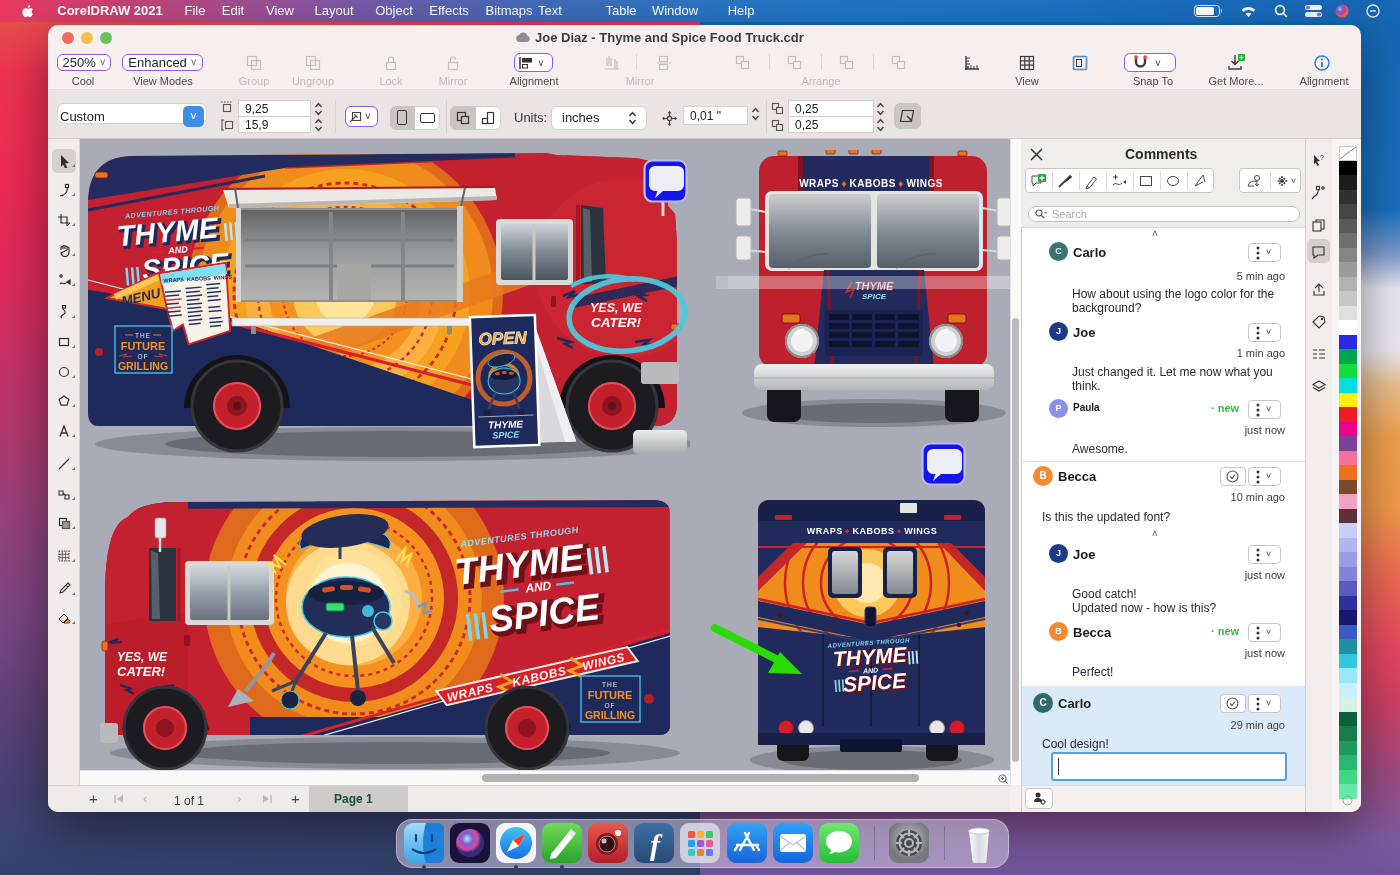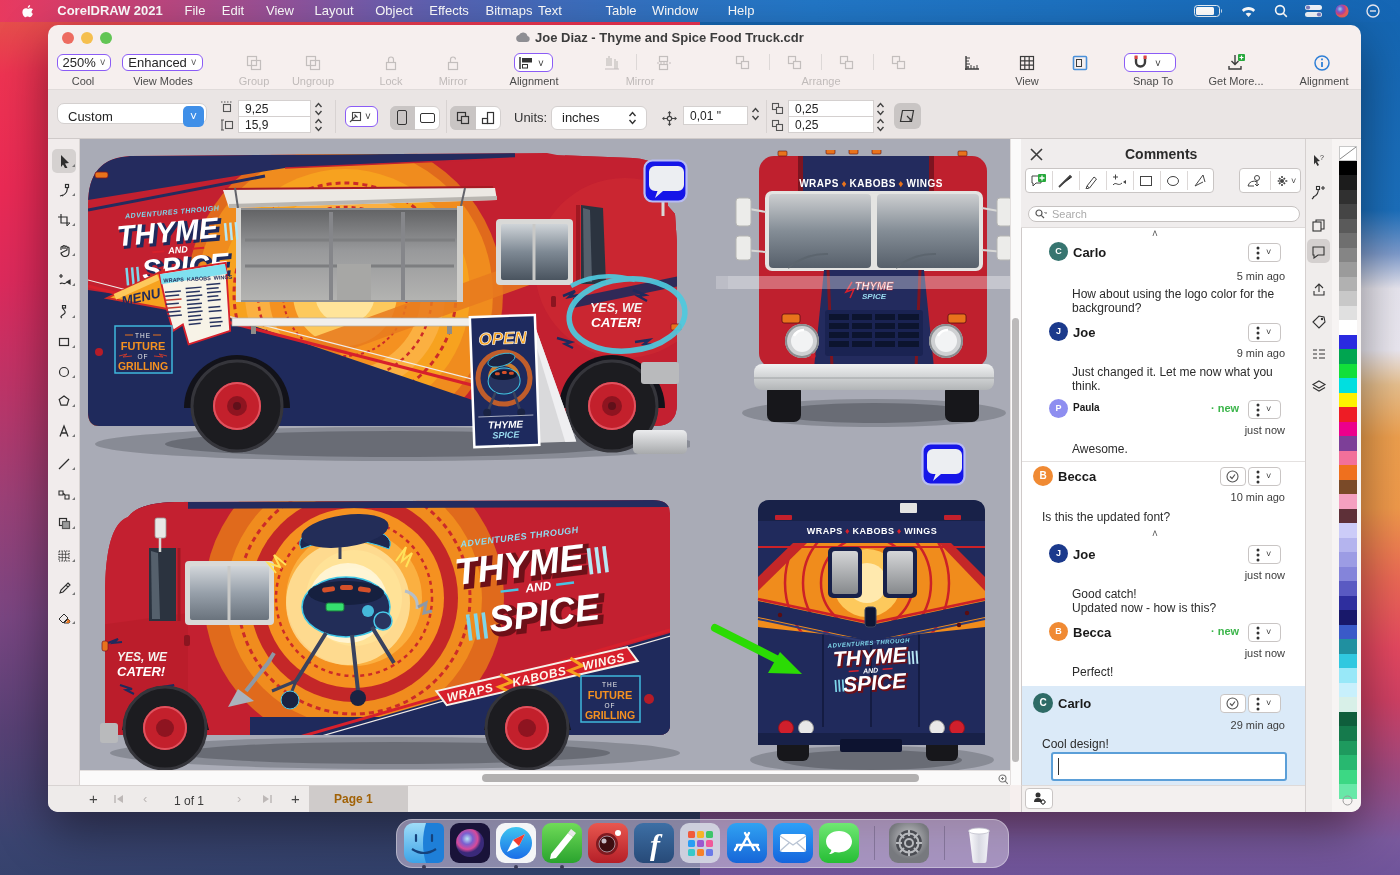--- a/index.html
+++ b/index.html
@@ -197,21 +197,21 @@
           <path d="M3 13v3h12v-3"></path>
         </g>
         <rect x="12" y="1" width="7" height="7" rx="1" fill="#27a83c"></rect>
         <path d="M15.5 2.5v4M13.5 4.5h4" stroke="#fff" stroke-width="1.2"></path>
       </svg>
       <svg class="ab" style="left:1265px;top:29px" width="18" height="18" viewBox="0 0 18 18">
         <circle cx="9" cy="9" r="7" fill="none" stroke="#2f7fd6" stroke-width="1.5"></circle>
         <path d="M9 8v5M9 4.6v1.6" stroke="#2f7fd6" stroke-width="1.8"></path>
       </svg>
       <div class="ab" style="left:0;top:64px;width:1313px;height:50px;background:#eae5e4;border-top:1px solid #e0dbda;border-bottom:1px solid #cfcac9"></div>
-      <div class="ab" style="left:9px;top:78px;width:150px;height:21px;background:#fff;border:1px solid #d4d0cf;border-radius:7px;font-size:13px;color:#222;line-height:25px;padding-left:10px">Custom</div>
+      <div class="ab" style="left:9px;top:78px;width:150px;height:21px;background:#fff;border:1px solid #d4d0cf;border-radius:7px;font-size:13px;color:#222;line-height:25px;padding-left:2px">Custom</div>
       <div class="ab" style="left:135px;top:81px;width:21px;height:21px;background:#3f8fe8;border-radius:5px;color:#fff;font-size:12px;text-align:center;line-height:23px">˅</div>
       <svg class="ab" style="left:172px;top:76px" width="14" height="12" viewBox="0 0 14 12">
         <g fill="none" stroke="#555" stroke-width="1.1">
           <rect x="3.5" y="3.5" width="7" height="7"></rect>
           <path d="M1 1h12" stroke-dasharray="1.5 1.5"></path>
         </g>
       </svg>
       <svg class="ab" style="left:172px;top:94px" width="14" height="12" viewBox="0 0 14 12">
         <g fill="none" stroke="#555" stroke-width="1.1">
           <rect x="5.5" y="2.5" width="7" height="7"></rect>
@@ -860,21 +860,21 @@
       <div class="ab" style="left:962px;top:114px;width:11px;height:646px;background:#fbfafa;border-left:1px solid #e3dfde"></div>
       <div class="ab" style="left:964px;top:293px;width:7px;height:444px;background:#bcbaba;border-radius:3.5px"></div>
       <svg class="ab" style="left:950px;top:749px" width="11" height="11" viewBox="0 0 11 11">
         <g fill="none" stroke="#777" stroke-width="1.1">
           <circle cx="4.5" cy="4.5" r="3.5"></circle>
           <path d="M7.2 7.2l2.6 2.6M3 4.5h3M4.5 3v3"></path>
         </g>
       </svg>
       <div class="ab" style="left:0;top:760px;width:962px;height:27px;background:#eeebea;border-top:1px solid #d8d3d2"></div>
       <div class="ab" style="left:261px;top:761px;width:99px;height:26px;background:#cfcbca"></div>
-      <div class="ab" style="left:286px;top:767px;font-size:12px;color:#a16207;font-weight:bold">Page 1</div>
+      <div class="ab" style="left:286px;top:767px;font-size:12px;color:#14532d;font-weight:bold">Page 1</div>
       <div class="ab" style="left:41px;top:765px;font-size:15px;color:#444">+</div>
       <div class="ab" style="left:243px;top:765px;font-size:15px;color:#444">+</div>
       <svg class="ab" style="left:66px;top:770px" width="10" height="8" viewBox="0 0 10 8">
         <path d="M1,0 v8" stroke="#bdb8b7" stroke-width="1.5"></path>
         <path d="M9,0 L3,4 L9,8 Z" fill="#bdb8b7"></path>
       </svg>
       <div class="ab" style="left:95px;top:766px;font-size:13px;color:#bdb8b7">‹</div>
       <div class="ab" style="left:189px;top:766px;font-size:13px;color:#bdb8b7">›</div>
       <svg class="ab" style="left:214px;top:770px" width="10" height="8" viewBox="0 0 10 8">
         <path d="M9,0 v8" stroke="#bdb8b7" stroke-width="1.5"></path>
@@ -952,21 +952,21 @@
       <div class="ab" style="left:1024px;top:276px;font-size:12px;color:#2b2b2b">background?</div>
       <div class="ab" style="left:1001px;top:297px;width:19px;height:19px;border-radius:50%;background:#1b3a8c;color:#fff;font-size:9px;font-weight:bold;text-align:center;line-height:19px">J</div>
       <div class="ab" style="left:1025px;top:300px;font-size:13px;font-weight:bold;color:#1a1a1a">Joe</div>
       <div class="ab" style="left:1200px;top:298px;width:33px;height:19px;background:#fff;border:1px solid #c9c5c4;border-radius:4px"></div>
       <svg class="ab" style="left:1208px;top:301px" width="4" height="14" viewBox="0 0 4 14">
         <circle cx="2" cy="2" r="1.5" fill="#333"></circle>
         <circle cx="2" cy="7" r="1.5" fill="#333"></circle>
         <circle cx="2" cy="12" r="1.5" fill="#333"></circle>
       </svg>
       <div class="ab" style="left:1218px;top:302px;font-size:9px;color:#333">˅</div>
-      <div class="ab" style="left:1105px;top:322px;width:132px;text-align:right;font-size:11px;color:#3c3c3c">9 min ago</div>
+      <div class="ab" style="left:1105px;top:322px;width:132px;text-align:right;font-size:11px;color:#3c3c3c">1 min ago</div>
       <div class="ab" style="left:1024px;top:340px;font-size:12px;color:#2b2b2b">Just changed it. Let me now what you</div>
       <div class="ab" style="left:1024px;top:354px;font-size:12px;color:#2b2b2b">think.</div>
       <div class="ab" style="left:1001px;top:374px;width:19px;height:19px;border-radius:50%;background:#8e8ef0;color:#fff;font-size:9px;font-weight:bold;text-align:center;line-height:19px">P</div>
       <div class="ab" style="left:1025px;top:377px;font-size:10px;font-weight:bold;color:#1a1a1a">Paula</div>
       <div class="ab" style="left:1163px;top:377px;font-size:11px;font-weight:bold;color:#3bb54a">· new</div>
       <div class="ab" style="left:1200px;top:375px;width:33px;height:19px;background:#fff;border:1px solid #c9c5c4;border-radius:4px"></div>
       <svg class="ab" style="left:1208px;top:378px" width="4" height="14" viewBox="0 0 4 14">
         <circle cx="2" cy="2" r="1.5" fill="#333"></circle>
         <circle cx="2" cy="7" r="1.5" fill="#333"></circle>
         <circle cx="2" cy="12" r="1.5" fill="#333"></circle>

